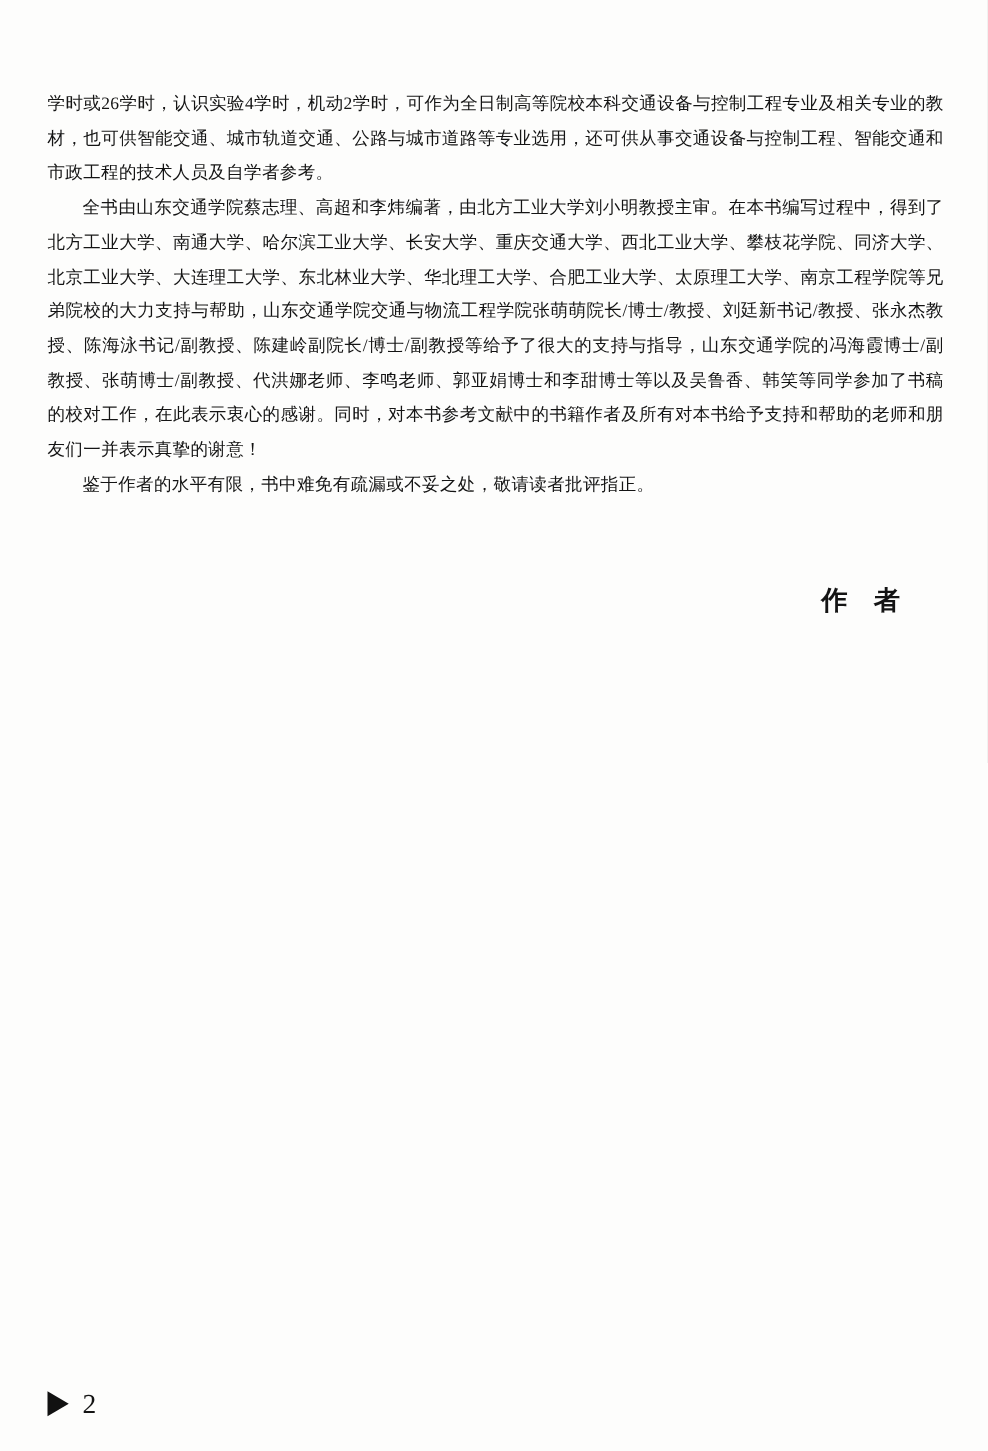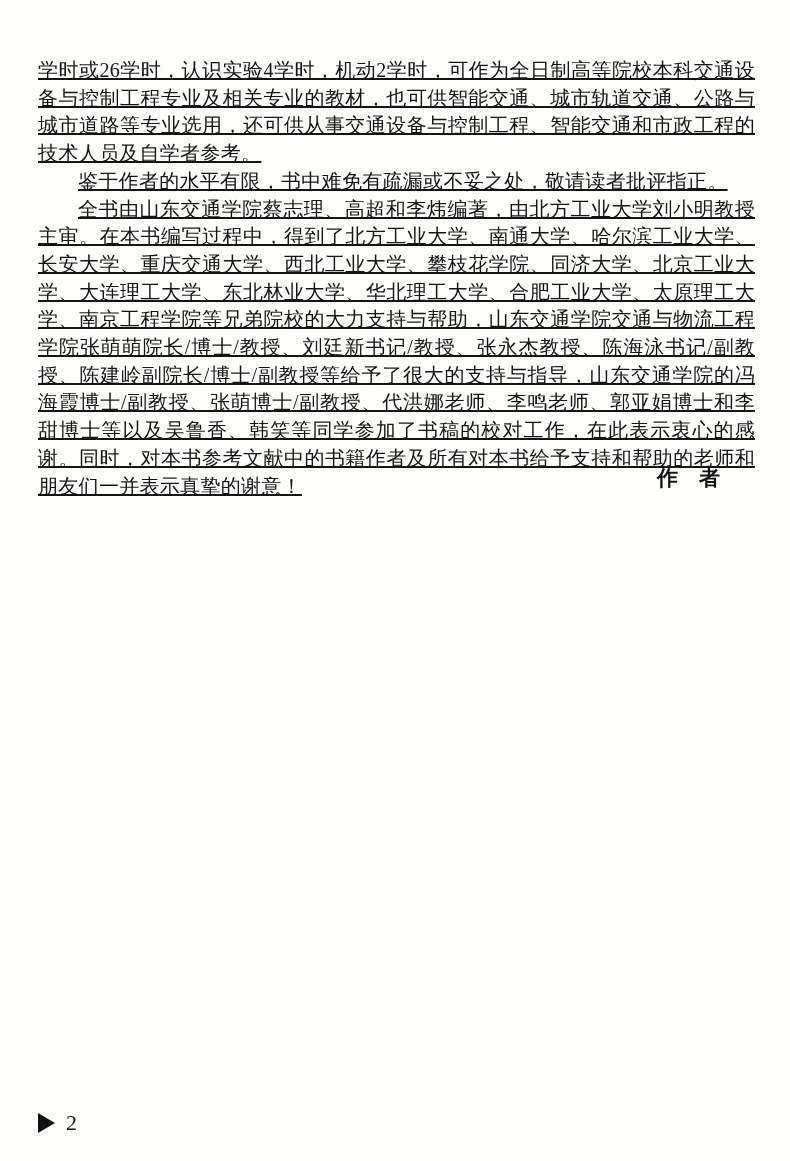--- a/index.html
+++ b/index.html
@@ -13,43 +13,41 @@
     height: 1161px;
     margin: 0 auto;
     background: #fdfdfc;
     color: #141414;
     font-family: "Liberation Serif", "DejaVu Serif", serif;
     overflow: hidden;
   }
   .text-block {
     position: absolute;
     left: 38px;
-    top: 57px;
+    top: 70px;
     width: 717px;
-    font-size: 20px;
+    font-size: 14px;
     line-height: 27.7px;
     text-align: justify;
     letter-spacing: 0.3px;
-    text-decoration: underline;
   }
   .para {
     margin: 0;
   }
   .para.indent {
     text-indent: 2em;
   }
   .signature-block {
     position: absolute;
     top: 466px;
     right: 70px;
     text-align: center;
     font-weight: bold;
     font-size: 21px;
     line-height: 28px;
-    font-family: Liberation Mono, monospace;
   }
   .sig-author {
     margin-bottom: 3px;
   }
   .page-footer {
     position: absolute;
     left: 38px;
     top: 1112px;
     display: flex;
     align-items: center;
@@ -68,22 +66,22 @@
     color: #141414;
   }
 </style>
 </head>
 <body>
 
 <div class="page">
 
   <main class="text-block">
     <p class="para no-indent">学时或26学时，认识实验4学时，机动2学时，可作为全日制高等院校本科交通设备与控制工程专业及相关专业的教材，也可供智能交通、城市轨道交通、公路与城市道路等专业选用，还可供从事交通设备与控制工程、智能交通和市政工程的技术人员及自学者参考。</p>
+    <p class="para indent">全书由山东交通学院蔡志理、高超和李炜编著，由北方工业大学刘小明教授主审。在本书编写过程中，得到了北方工业大学、南通大学、哈尔滨工业大学、长安大学、重庆交通大学、西北工业大学、攀枝花学院、同济大学、北京工业大学、大连理工大学、东北林业大学、华北理工大学、合肥工业大学、太原理工大学、南京工程学院等兄弟院校的大力支持与帮助，山东交通学院交通与物流工程学院张萌萌院长/博士/教授、刘廷新书记/教授、张永杰教授、陈海泳书记/副教授、陈建岭副院长/博士/副教授等给予了很大的支持与指导，山东交通学院的冯海霞博士/副教授、张萌博士/副教授、代洪娜老师、李鸣老师、郭亚娟博士和李甜博士等以及吴鲁香、韩笑等同学参加了书稿的校对工作，在此表示衷心的感谢。同时，对本书参考文献中的书籍作者及所有对本书给予支持和帮助的老师和朋友们一并表示真挚的谢意！</p>
     <p class="para indent">鉴于作者的水平有限，书中难免有疏漏或不妥之处，敬请读者批评指正。</p>
-    <p class="para indent">全书由山东交通学院蔡志理、高超和李炜编著，由北方工业大学刘小明教授主审。在本书编写过程中，得到了北方工业大学、南通大学、哈尔滨工业大学、长安大学、重庆交通大学、西北工业大学、攀枝花学院、同济大学、北京工业大学、大连理工大学、东北林业大学、华北理工大学、合肥工业大学、太原理工大学、南京工程学院等兄弟院校的大力支持与帮助，山东交通学院交通与物流工程学院张萌萌院长/博士/教授、刘廷新书记/教授、张永杰教授、陈海泳书记/副教授、陈建岭副院长/博士/副教授等给予了很大的支持与指导，山东交通学院的冯海霞博士/副教授、张萌博士/副教授、代洪娜老师、李鸣老师、郭亚娟博士和李甜博士等以及吴鲁香、韩笑等同学参加了书稿的校对工作，在此表示衷心的感谢。同时，对本书参考文献中的书籍作者及所有对本书给予支持和帮助的老师和朋友们一并表示真挚的谢意！</p>
   </main>
 
   <div class="signature-block">
     <div class="sig-author">作　者</div>
   </div>
 
   <footer class="page-footer">
     <span class="marker-triangle"></span>
     <span class="page-num">2</span>
   </footer>

